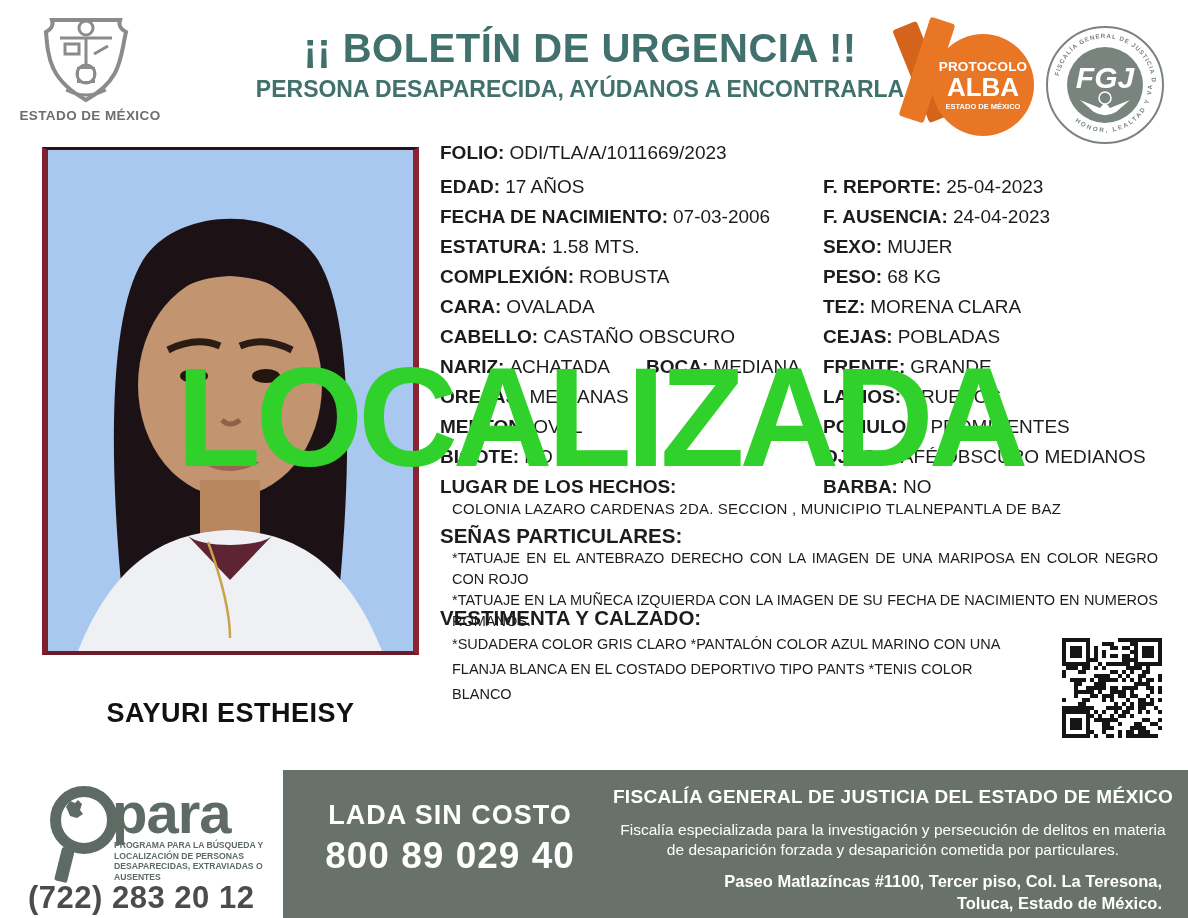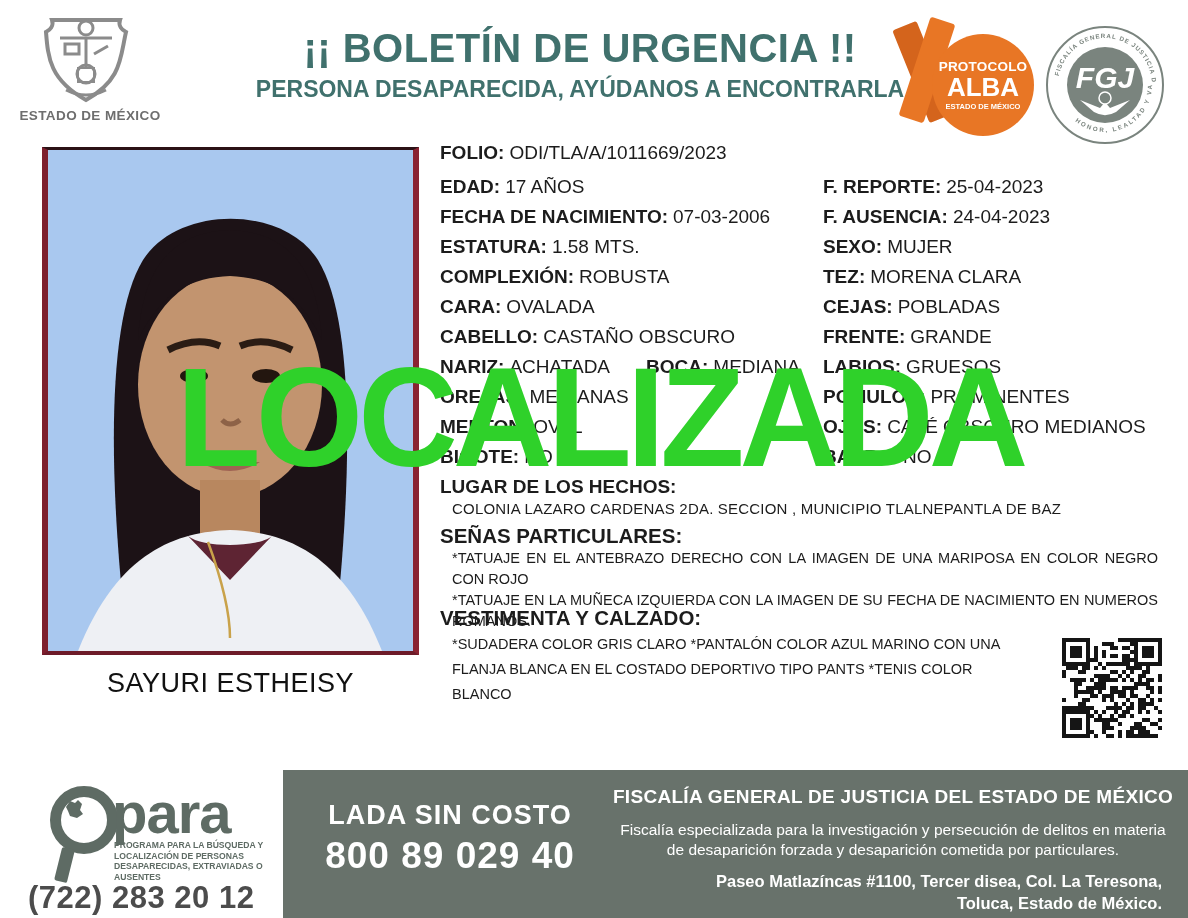--- a/index.html
+++ b/index.html
@@ -26,22 +26,22 @@
   .alba .l1{font-size:13.5px;font-weight:800;letter-spacing:.2px;}
   .alba .l2{font-size:26px;font-weight:800;line-height:26px;}
   .alba .l3{font-size:7.5px;font-weight:700;margin-top:2px;}
 
   .fgj{position:absolute;left:1044px;top:24px;width:122px;height:122px;}
 
   
   .photo-frame{position:absolute;left:42px;top:147px;width:377px;height:508px;
     border-left:6px solid #7d1f2e;border-right:6px solid #8a2332;border-top:3px solid #2b1216;
     border-bottom:4px solid #6d1b29;box-sizing:border-box;background:#a9c8ef;overflow:hidden;}
-  .person-name{position:absolute;left:42px;top:666px;width:377px;text-align:center;
-    font-size:27px;font-weight:400;line-height:34px;letter-spacing:.5px;color:#111;}
+  .person-name{position:absolute;left:42px;top:696px;width:377px;text-align:center;
+    font-size:27px;font-weight:700;line-height:34px;letter-spacing:.5px;color:#111;}
 
   
   .folio-row{position:absolute;left:440px;top:142px;font-size:19px;white-space:nowrap;}
   .col-left{position:absolute;left:440px;top:172px;}
   .col-right{position:absolute;left:823px;top:172px;}
   .frow{height:30px;line-height:30px;font-size:19px;white-space:nowrap;}
   .lbl{font-weight:800;}
   .val{font-weight:400;margin-left:5px;}
   .pair2{margin-left:36px;}
 
@@ -168,20 +168,21 @@
     <div class="frow"><span class="lbl">OREJAS:</span><span class="val">MEDIANAS</span></div>
     <div class="frow"><span class="lbl">MENTON:</span><span class="val">OVAL</span></div>
     <div class="frow"><span class="lbl">BIGOTE:</span><span class="val">NO</span></div>
     <div class="frow"><span class="lbl">LUGAR DE LOS HECHOS:</span></div>
   </div>
 
   <div class="col-right">
     <div class="frow"><span class="lbl">F. REPORTE:</span><span class="val">25-04-2023</span></div>
     <div class="frow"><span class="lbl">F. AUSENCIA:</span><span class="val">24-04-2023</span></div>
     <div class="frow"><span class="lbl">SEXO:</span><span class="val">MUJER</span></div>
+    <div class="frow"><span class="lbl">PESO:</span><span class="val">68 KG</span></div>
     <div class="frow"><span class="lbl">TEZ:</span><span class="val">MORENA CLARA</span></div>
     <div class="frow"><span class="lbl">CEJAS:</span><span class="val">POBLADAS</span></div>
     <div class="frow"><span class="lbl">FRENTE:</span><span class="val">GRANDE</span></div>
     <div class="frow"><span class="lbl">LABIOS:</span><span class="val">GRUESOS</span></div>
     <div class="frow"><span class="lbl">POMULOS:</span><span class="val">PROMINENTES</span></div>
     <div class="frow"><span class="lbl">OJOS:</span><span class="val">CAFÉ OBSCURO MEDIANOS</span></div>
     <div class="frow"><span class="lbl">BARBA:</span><span class="val">NO</span></div>
   </div>
 
   <div class="lugar-detail">COLONIA LAZARO CARDENAS 2DA. SECCION , MUNICIPIO TLALNEPANTLA DE BAZ</div>
@@ -537,18 +538,18 @@
 
   <div class="lada-block">
     <div class="lada-label">LADA SIN COSTO</div>
     <div class="lada-number">800 89 029 40</div>
   </div>
 
   <div class="fisc-block">
     <div class="fisc-title">FISCALÍA GENERAL DE JUSTICIA DEL ESTADO DE MÉXICO</div>
     <div class="fisc-desc">Fiscalía especializada para la investigación y persecución de delitos en materia de desaparición forzada y desaparición cometida por particulares.</div>
     <div class="fisc-addr">
-      <div>Paseo Matlazíncas #1100, Tercer disea, Col. La Teresona,</div>
+      <div>Paseo Matlazíncas #1100, Tercer piso, Col. La Teresona,</div>
       <div>Toluca, Estado de México.</div>
     </div>
   </div>
 
 </div>
 
 </body></html>

